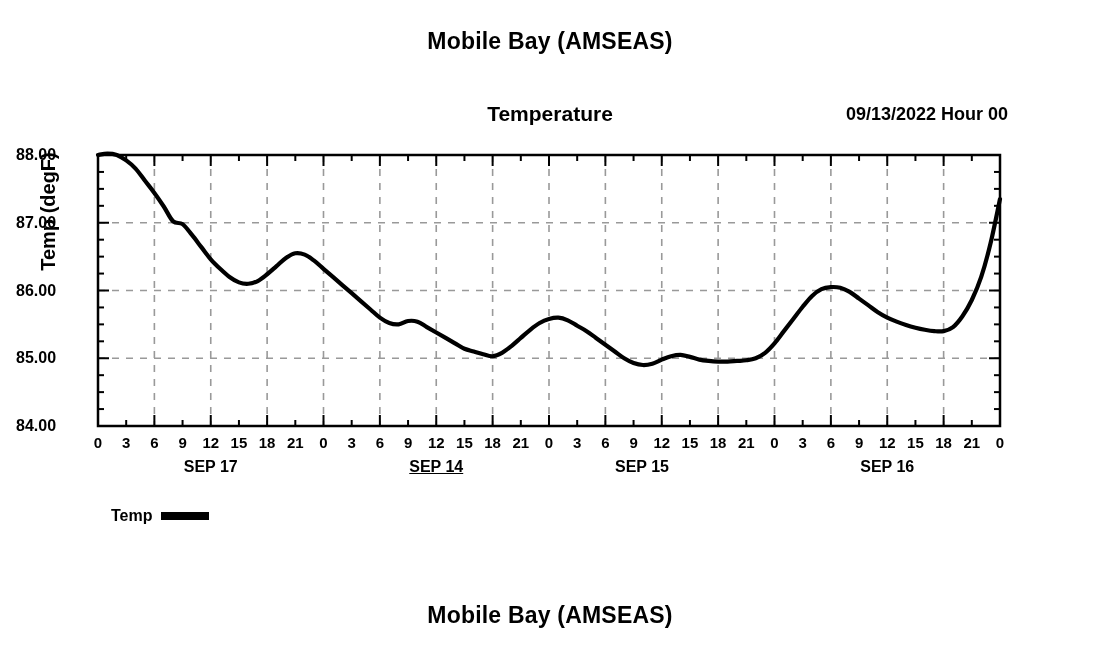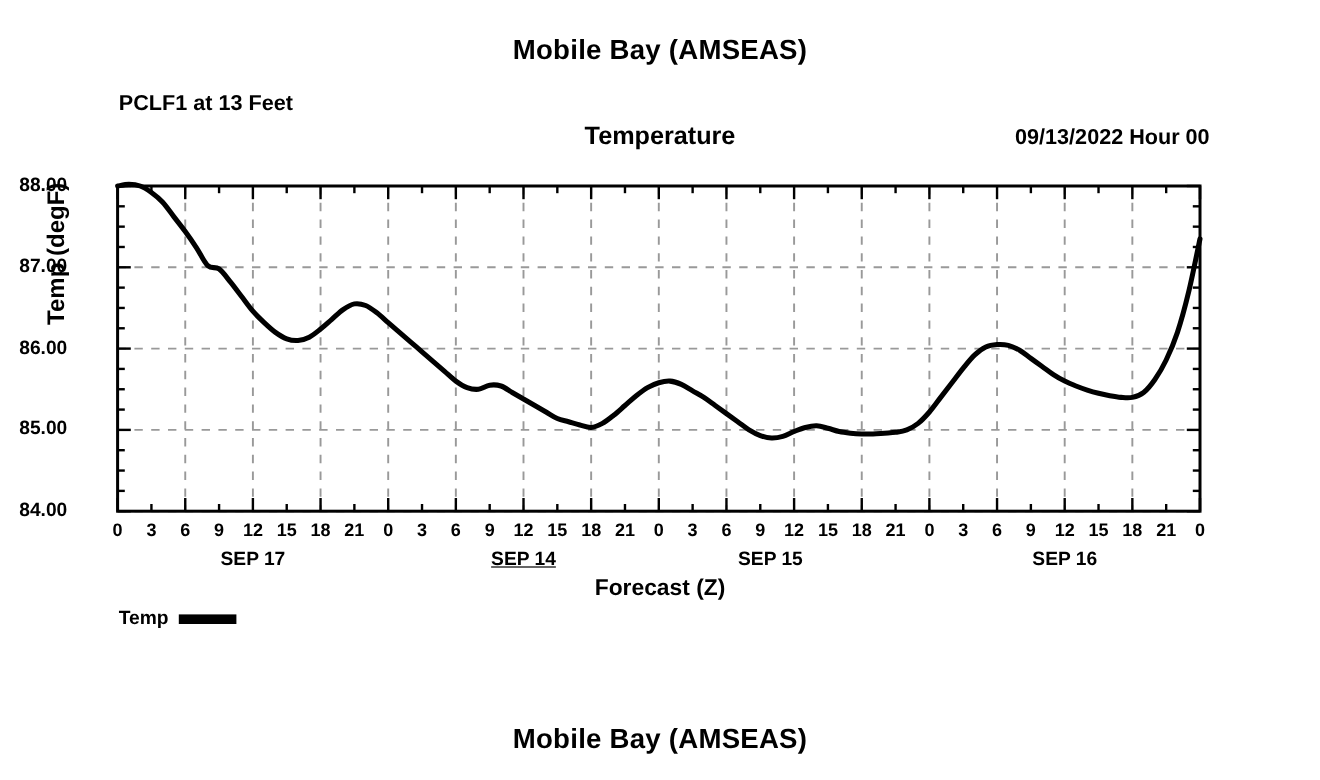--- a/index.html
+++ b/index.html
@@ -54,31 +54,30 @@
     position:absolute;text-align:center;width:120px;
     font-size:16px;font-weight:bold;
   }
   .xaxis-title{
     position:absolute;left:0;top:480px;width:1100px;text-align:center;
     font-size:19px;font-weight:bold;
   }
   .legend{
     position:absolute;left:99px;top:507px;display:flex;align-items:center;gap:9px;
   }
-  .legend-label{font-size:16px;font-weight:bold;}
+  .legend-label{font-size:16px;font-weight:bold;margin-left:12px;}
   .legend-swatch{display:block;width:48px;height:8px;background:#000;}
 </style>
 </head>
 <body>
 
 <div class="stage">
 
   <div class="title-main">Mobile Bay (AMSEAS)</div>
 
-  <div class="station-line1">PCLF1 at 13 Feet</div>
   <div class="subtitle-center">Temperature</div>
   <div class="run-time">09/13/2022 Hour 00</div>
 
   <div class="plot-wrap">
     <svg class="plot" width="1100" height="650">
       <g id="grid-h">
           <line x1="98" y1="426" x2="1000" y2="426" stroke="#999999" stroke-width="1.6" stroke-dasharray="7,7"></line>
           <line x1="98" y1="358.25" x2="1000" y2="358.25" stroke="#999999" stroke-width="1.6" stroke-dasharray="7,7"></line>
           <line x1="98" y1="290.5" x2="1000" y2="290.5" stroke="#999999" stroke-width="1.6" stroke-dasharray="7,7"></line>
           <line x1="98" y1="222.75" x2="1000" y2="222.75" stroke="#999999" stroke-width="1.6" stroke-dasharray="7,7"></line>
@@ -253,21 +252,20 @@
         <div class="xtick" style="left: 987px; top: 434px;">0</div>
       </div>
     <div id="day-labels">
         <div class="daylabel" style="left: 150.75px; top: 458px;">SEP 17</div>
         <div class="daylabel" style="left: 376.25px; top: 458px; text-decoration: underline;">SEP 14</div>
         <div class="daylabel" style="left: 582px; top: 458px;">SEP 15</div>
         <div class="daylabel" style="left: 827.25px; top: 458px;">SEP 16</div>
       </div>
   </div>
 
-  <div class="xaxis-title">Forecast (Z)</div>
 
   <div class="legend">
     <span class="legend-label">Temp</span>
     <span class="legend-swatch"></span>
   </div>
 
   <div class="title-bottom">Mobile Bay (AMSEAS)</div>
 
 </div>
 

